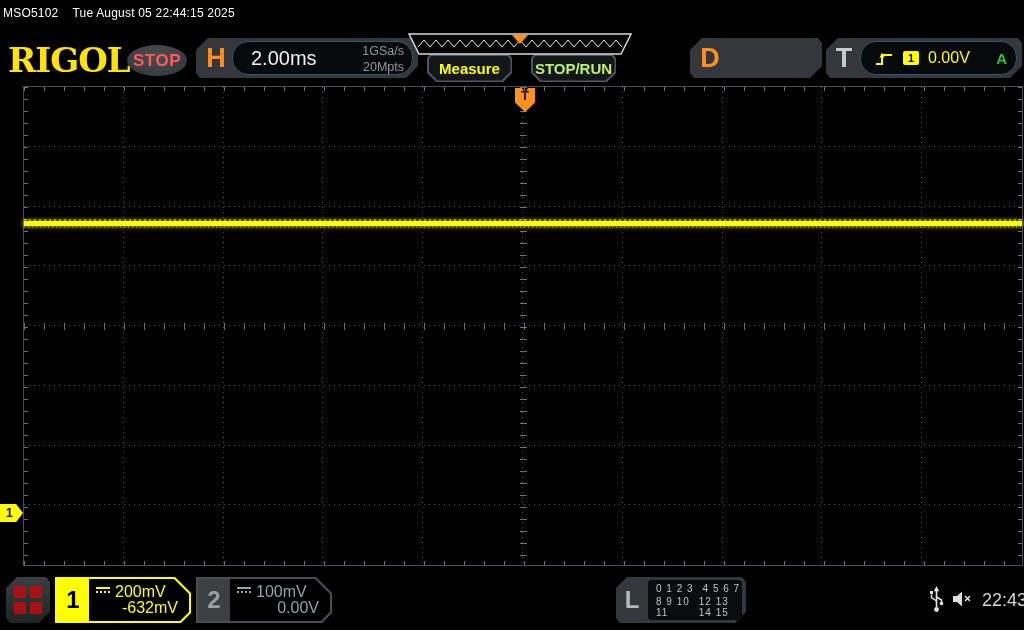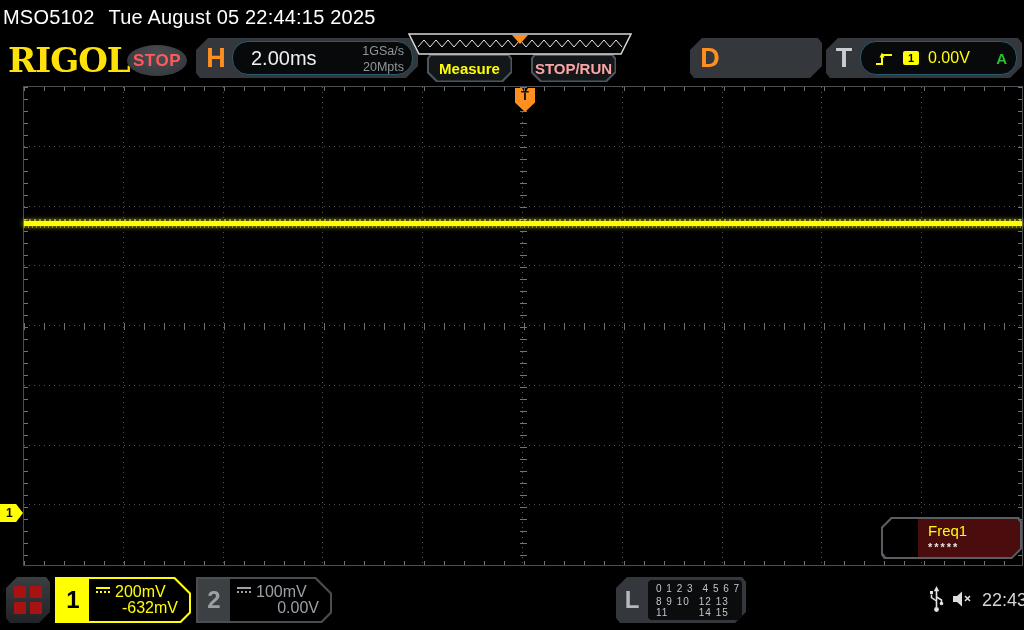--- a/index.html
+++ b/index.html
@@ -1,20 +1,20 @@
 <!DOCTYPE html>
 <html style="--yellow: #ffff00; --orange: #ff8f1f; --green: #2fbf2f; --logo-yellow: #ffe10a; --grid-dot: #50545a; --grid-tick: #6f7377; --panel-gray: #34383c; --inset-bg: #08090a; --inset-border: #2a5a6e; --freq-bg: #4a0c0c; --inactive-gray: #9aa0a5;"><head>
 <meta charset="utf-8">
 <style>
   html,body{margin:0;padding:0;background:#000;}
   .stage{position:relative;width:1024px;height:630px;background:#000;overflow:hidden;
          font-family:"Liberation Sans",sans-serif;color:#fff;}
 
   
-  .status-bar{position:absolute;left:3px;top:6px;font-size:20px;color:#fff;letter-spacing:.2px;}
+  .status-bar{position:absolute;left:3px;top:6px;font-size:12px;color:#fff;letter-spacing:.2px;}
   .status-bar .model{margin-right:14px;}
 
   
   .logo{position:absolute;left:8px;top:40px;font-family:"DejaVu Serif",serif;font-weight:bold;
         font-size:34px;color:var(--logo-yellow);letter-spacing:-1px;}
   .stop-badge{position:absolute;left:127px;top:45px;width:60px;height:31px;border-radius:50%;
         background:radial-gradient(ellipse at 50% 35%,#4a4e52,#303438);display:flex;align-items:center;justify-content:center;}
   .stop-badge span{color:#ff5a5a;font-weight:bold;font-size:17px;letter-spacing:.5px;}
 
   .hdr-panel{position:absolute;top:38px;height:40px;background:var(--panel-gray);
@@ -41,21 +41,21 @@
   .trig-mode{position:absolute;right:9px;color:var(--green);font-size:15px;font-weight:bold;}
 
   .preview{position:absolute;left:408px;top:33px;width:224px;height:23px;z-index:5;}
 
   .hbtn{position:absolute;top:54px;width:85px;height:28px;background:#4c565c;
         clip-path:polygon(3px 0,calc(100% - 3px) 0,100% 4px,100% calc(100% - 9px),calc(100% - 9px) 100%,9px 100%,0 calc(100% - 9px),0 4px);}
   .hbtn .btn-in{position:absolute;inset:1.5px;background:#14171a;
         clip-path:polygon(3px 0,calc(100% - 3px) 0,100% 4px,100% calc(100% - 9px),calc(100% - 9px) 100%,9px 100%,0 calc(100% - 9px),0 4px);
         display:flex;align-items:center;justify-content:center;font-weight:bold;font-size:15px;}
   .measure{left:427px;} .measure .btn-in{color:var(--yellow);}
-  .stoprun{left:531px;} .stoprun .btn-in{color:#fca5a5;}
+  .stoprun{left:531px;} .stoprun .btn-in{color:#bef264;}
 
   
   .graticule{position:absolute;left:23px;top:86px;width:1000px;height:480px;
         border:1px solid #4a4e52;box-sizing:border-box;}
   .gl{position:absolute;}
   .gl.v{top:0;bottom:0;width:1px;background:repeating-linear-gradient(to bottom,var(--grid-dot) 0 1px,transparent 1px 5px);}
   .gl.h{left:0;right:0;height:1px;background:repeating-linear-gradient(to right,var(--grid-dot) 0 1px,transparent 1px 5px);}
   .tick{position:absolute;}
   .tick.top{left:0;right:0;top:0;height:4px;background:repeating-linear-gradient(to right,var(--grid-tick) 0 1px,transparent 1px 20px);}
   .tick.bottom{left:0;right:0;bottom:0;height:4px;background:repeating-linear-gradient(to right,var(--grid-tick) 0 1px,transparent 1px 20px);}
@@ -217,27 +217,20 @@
     <div class="waveform"></div>
     <div class="trig-marker">
       <span>T</span>
     </div>
   </div>
 
   <div class="ch-marker">
     <span>1</span>
   </div>
 
-  <div class="freq-panel">
-    <div class="freq-in">
-      <div class="freq-red"></div>
-      <div class="freq-title">Freq1</div>
-      <div class="freq-value">*****</div>
-    </div>
-  </div>
 
   <div class="menu-btn">
     <div class="menu-grid">
         <i></i>
         <i></i>
         <i></i>
         <i></i>
       </div>
   </div>
 

